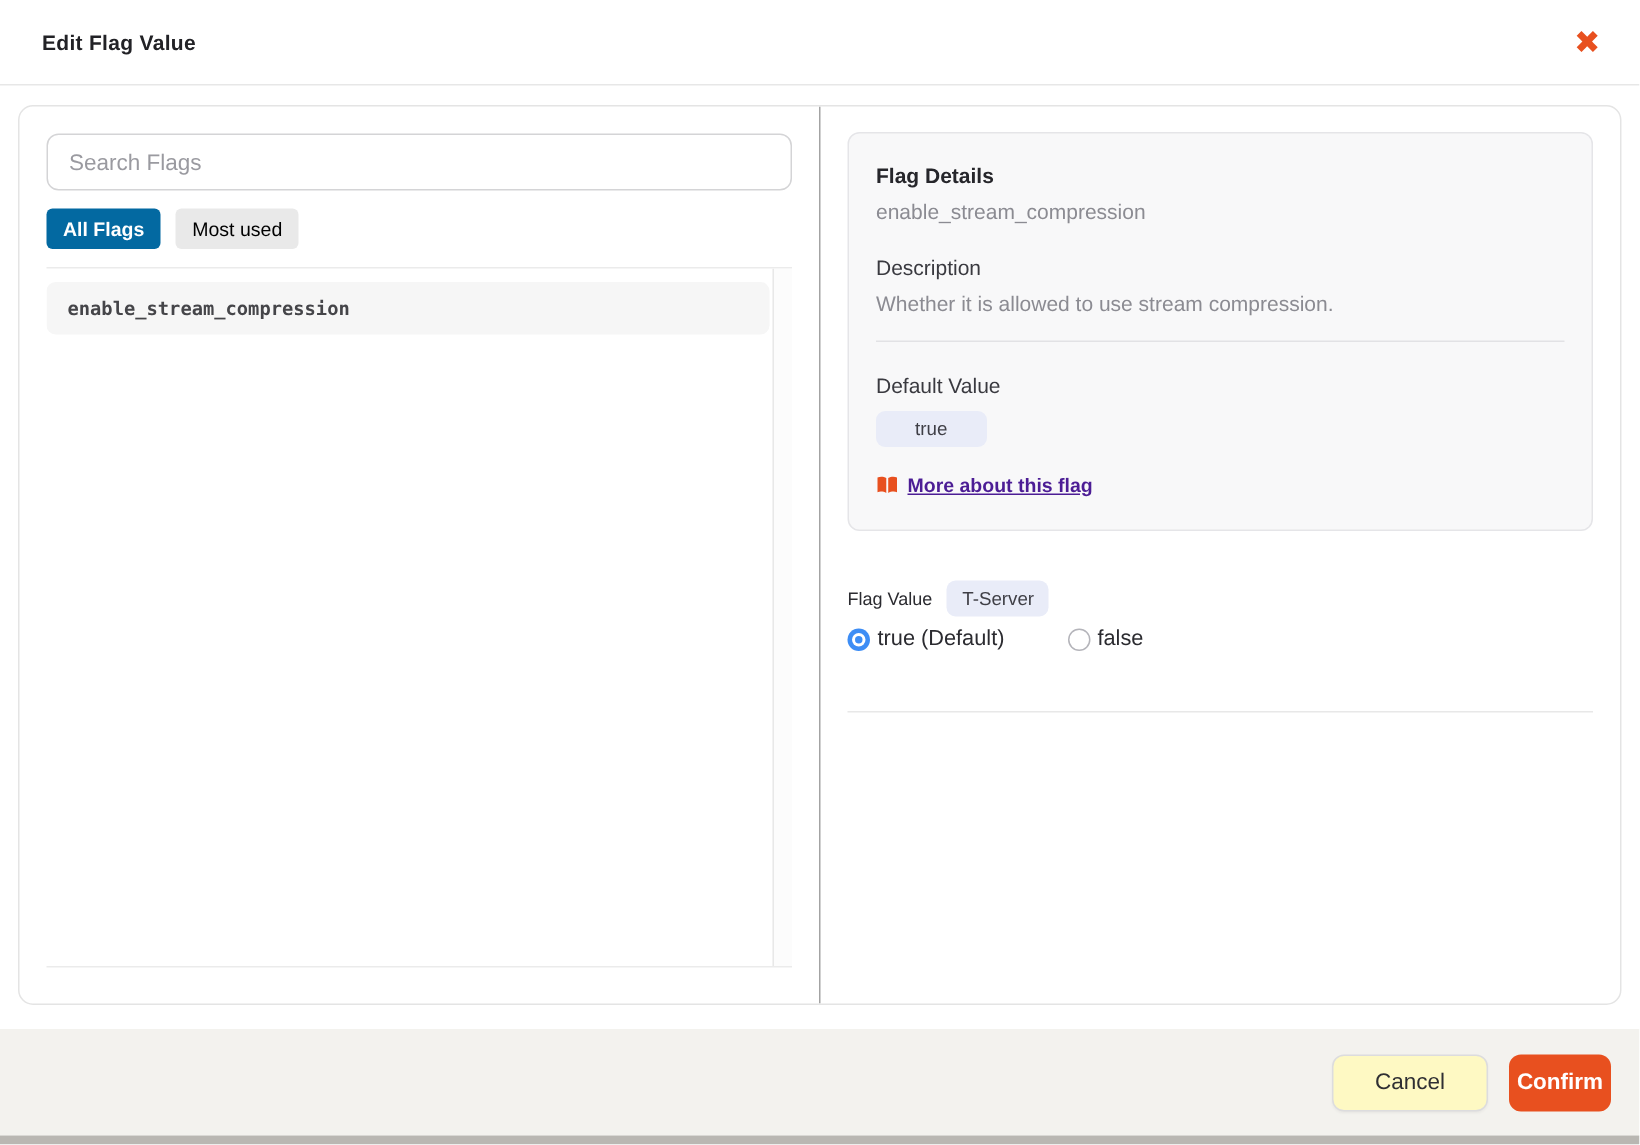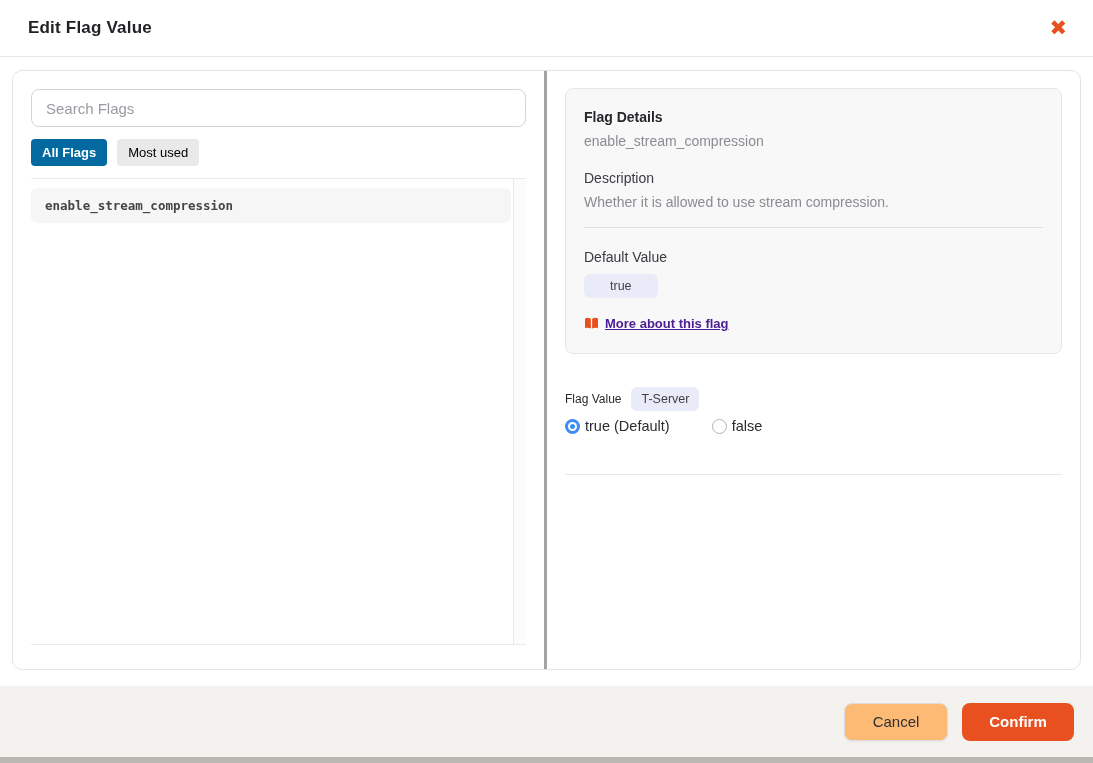--- a/index.html
+++ b/index.html
@@ -16,21 +16,21 @@
   .modal-header {
     height:57px;
     display:flex;
     align-items:center;
     justify-content:space-between;
     padding:0 26px 0 28px;
     border-bottom:1px solid #e7e7e7;
     background:#fff;
   }
   .modal-title {
-    font-size:17px;
+    font-size:14px;
     font-weight:bold;
     color:#222226;
     letter-spacing:.2px;
   }
   .close-btn {
     font-size:21px;
     font-weight:bold;
     color:#e8501f;
     cursor:pointer;
     line-height:1;
@@ -47,21 +47,21 @@
     border:1px solid #e4e4e4;
     border-radius:10px;
     background:#fff;
     display:flex;
     overflow:hidden;
   }
 
   
   .left-panel {
     width:534px;
-    border-right:3px solid #a3a3a3;
+    border-right:1px solid #a3a3a3;
     padding:18px 18px 24px 18px;
     display:flex;
     flex-direction:column;
     justify-content:space-between;
   }
   .search-input {
     width:100%;
     height:38px;
     border:1px solid #d4d4d6;
     border-radius:8px;
@@ -261,27 +261,27 @@
   }
   .btn {
     height:38px;
     border-radius:8px;
     font-size:15px;
     cursor:pointer;
     font-family:"Liberation Sans", sans-serif;
   }
   .btn-cancel {
     width:104px;
-    background:#fdba74;
+    background:#fef9c3;
     border:1px solid #dcdcde;
     color:#2f2f33;
     box-shadow:0 1px 2px rgba(0,0,0,.05);
   }
   .btn-confirm {
-    width:112px;
+    width:68px;
     background:#e8501f;
     border:none;
     color:#ffffff;
     font-weight:bold;
   }
 
   .page-scrollbar {
     position:absolute;
     left:0; right:0; bottom:0;
     height:6px;

